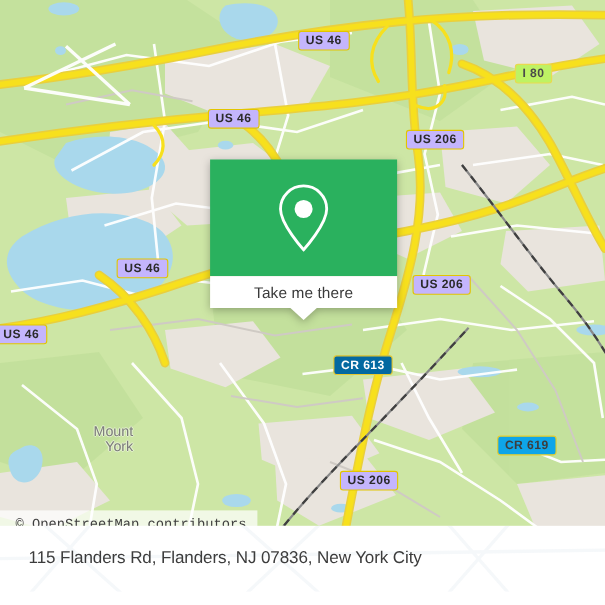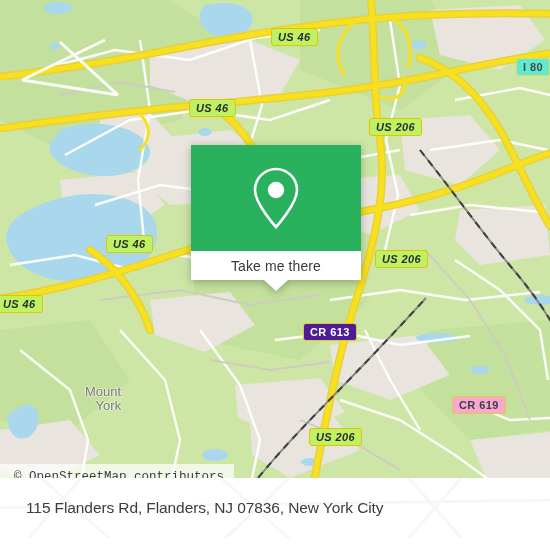--- a/index.html
+++ b/index.html
@@ -46,38 +46,36 @@
     font-size: 11px;
     font-weight: bold;
     letter-spacing: 0.4px;
     line-height: 16px;
     height: 18px;
     padding: 0 6px;
     white-space: nowrap;
     text-align: center;
   }
   .shield-us {
-    background: #bef264;
+    background: #c4b5fd;
     border: 1.5px solid #e2c500;
     color: #2b2b2b;
-    font-style: italic;
   }
   .shield-i {
-    background: #5eead4;
+    background: #bef264;
     border: 1.5px solid #e9d94e;
     color: #4a4a4a;
-    margin-left: 48px;
   }
   .shield-cr-white {
-    background: #4c1d95;
+    background: #0369a1;
     border: 1.5px solid #e6c932;
     color: #ffffff;
   }
   .shield-cr-dark {
-    background: #f9a8d4;
+    background: #0ea5e9;
     border: 1.5px solid #e4cd2c;
     color: #3d3d3d;
   }
 
   
   .place-label {
     position: absolute;
     color: #7c7c7c;
     font-size: 13px;
     line-height: 14px;

